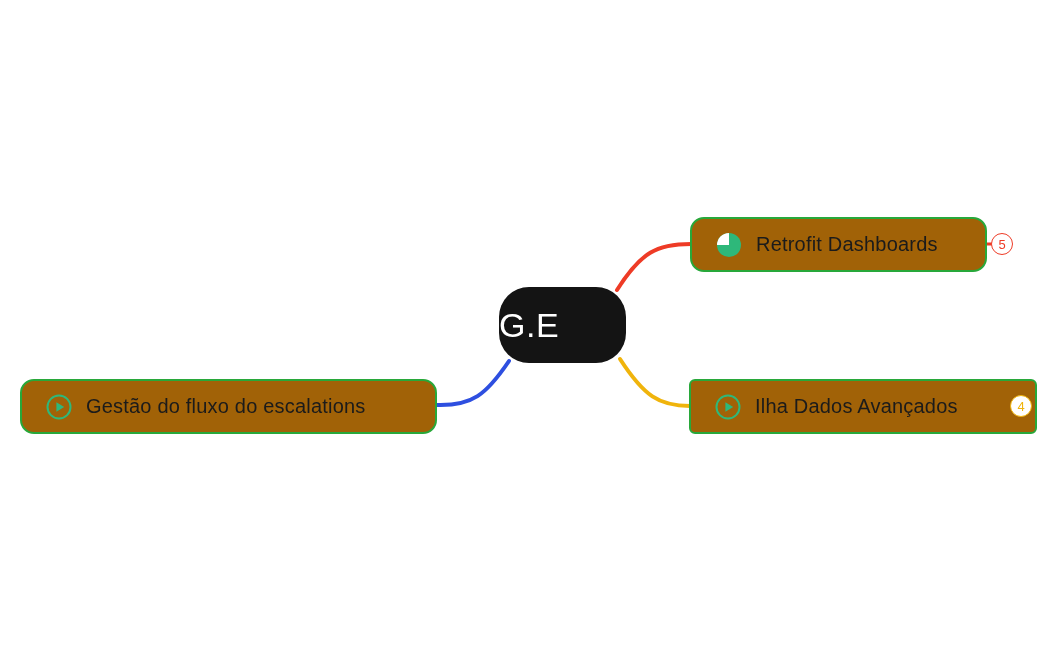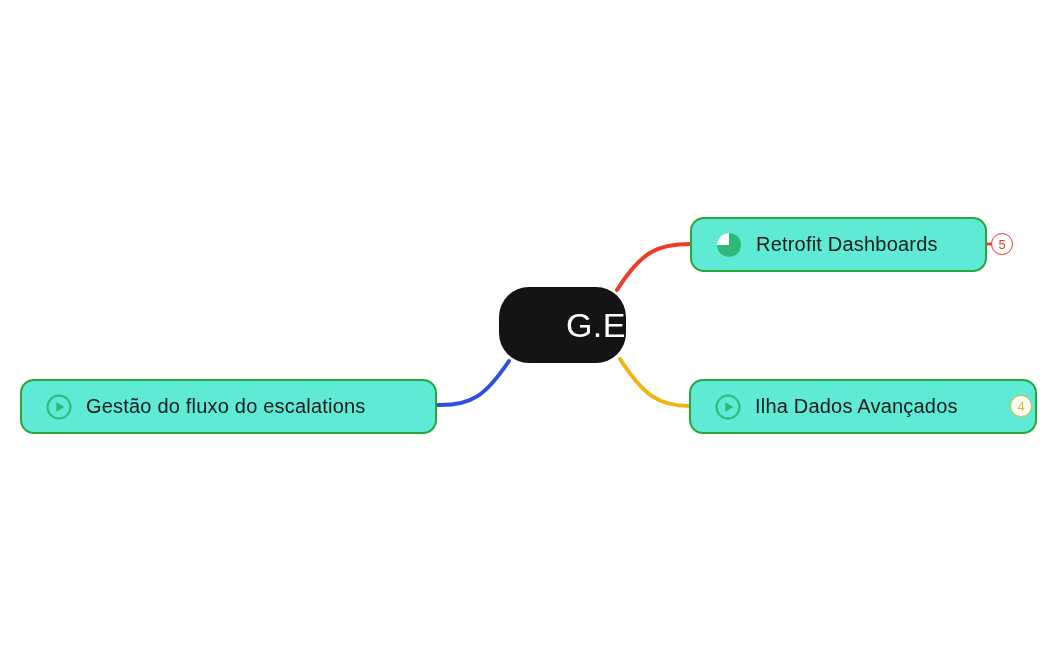--- a/index.html
+++ b/index.html
@@ -22,47 +22,47 @@
   }
   .canvas{position:absolute;inset:0;width:1050px;height:650px;}
   svg.connections{position:absolute;left:0;top:0;z-index:1;}
   svg.connections path{fill:none;stroke-width:4;stroke-linecap:round;}
   .stroke-red{stroke:var(--branch-red);}
   .stroke-yellow{stroke:var(--branch-yellow);}
   .stroke-blue{stroke:var(--branch-blue);}
 
   .topic-node{
     position:absolute;
-    background:#5eead4;
+    background:#a16207;
     border:2.5px solid var(--node-border-green);
     border-radius:14px;
     display:flex;
     align-items:center;
     padding-left:24px;
     gap:14px;
     z-index:2;
     cursor:pointer;
   }
   .topic-node .label{
     font-size:20px;
     color:var(--label-text);
     letter-spacing:0.2px;
     white-space:nowrap;
     font-weight:500;
   }
   .node-left  {left:20px;  top:379px; width:417px; height:55px; padding-left:24px;}
   .node-retrofit{left:690px; top:217px; width:297px; height:55px;}
-  .node-ilha  {left:689px; top:379px; width:348px; height:55px;}
+  .node-ilha  {left:689px; top:379px; width:348px; height:55px;border-radius:6px;}
 
   .central-node{
     position:absolute;
     left:499px; top:287px; width:127px; height:76px;
     background:var(--central-bg);
     border-radius:30px;
-    display:flex;align-items:center;justify-content:flex-end;
+    display:flex;align-items:center;justify-content:flex-start;
     z-index:2;cursor:pointer;
   }
   .central-node .label{
     color:var(--central-text);
     font-size:34px;
     font-weight:500;
     letter-spacing:0.5px;
   }
 
   .icon{width:26px;height:26px;flex:0 0 26px;display:block;}

